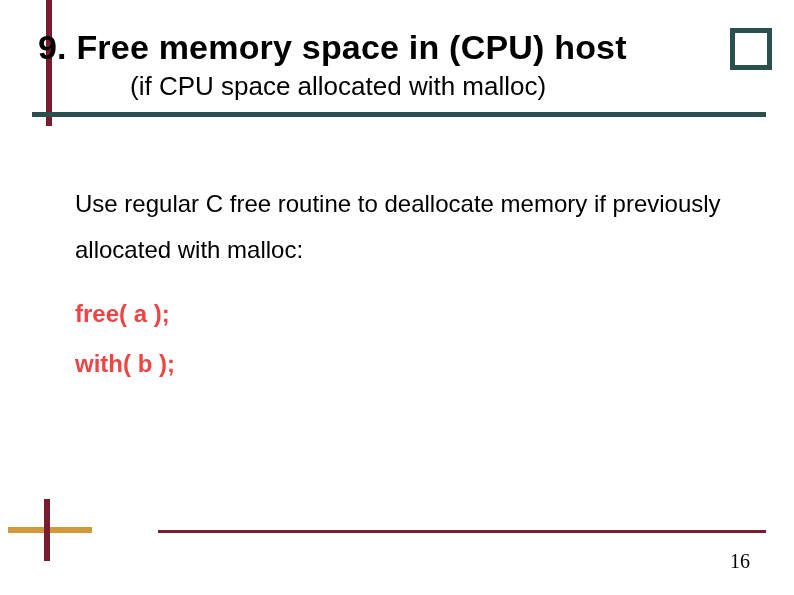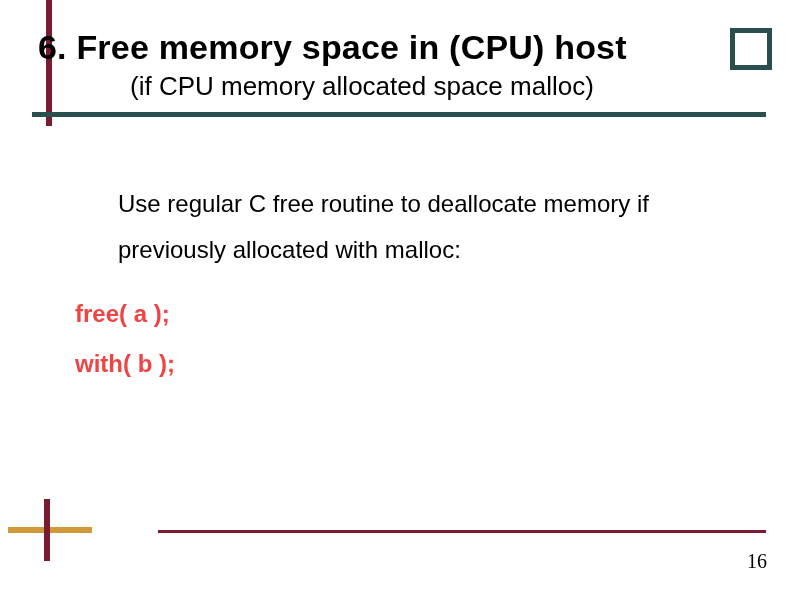--- a/index.html
+++ b/index.html
@@ -53,21 +53,21 @@
     right: 22px;
     top: 28px;
     width: 42px;
     height: 42px;
     border: 5px solid #2b4f4f;
     background: transparent;
   }
   .body-text {
     font-size: 24px;
     color: #000;
-    padding-left: 118px;
+    padding-left: 75px;
     padding-right: 40px;
     line-height: 1.9;
     margin-top: 64px;
   }
   .code-line {
     font-size: 24px;
     font-weight: bold;
     color: #ef4444;
     padding-left: 75px;
     margin-top: 28px;
@@ -94,38 +94,38 @@
   .accent-bottom-left-v {
     position: absolute;
     left: 44px;
     bottom: 34px;
     width: 6px;
     height: 62px;
     background: #7a1c2f;
   }
   .page-number {
     position: absolute;
-    right: 27px;
+    right: 44px;
     bottom: 22px;
     font-family: "Times New Roman", Times, serif;
     font-size: 20px;
     color: #000;
   }
 </style>
 </head>
 <body>
 
 <div class="slide">
 
   <div class="accent-top-left"></div>
   <div class="accent-top-right-box"></div>
 
   <div class="header-area">
-    <div class="title">6. Free memory space in (CPU) host</div>
-    <div class="subtitle">(if CPU memory allocated space malloc)</div>
+    <div class="title">9. Free memory space in (CPU) host</div>
+    <div class="subtitle">(if CPU space allocated with malloc)</div>
     <div class="header-divider"></div>
   </div>
 
   <div class="body-text">Use regular C free routine to deallocate memory if previously allocated with malloc:</div>
 
   <div class="code-line">free( a );</div>
   <div class="code-line">with( b );</div>
 
   <div class="footer-divider"></div>
   <div class="accent-bottom-left-h"></div>

